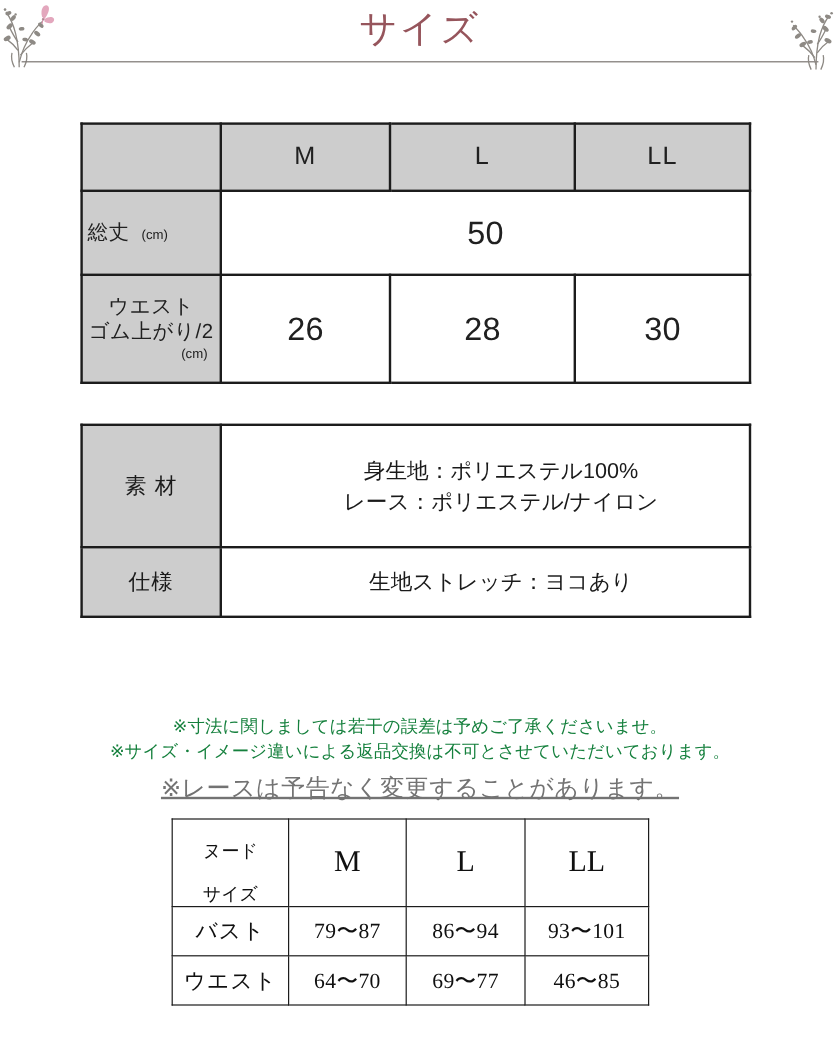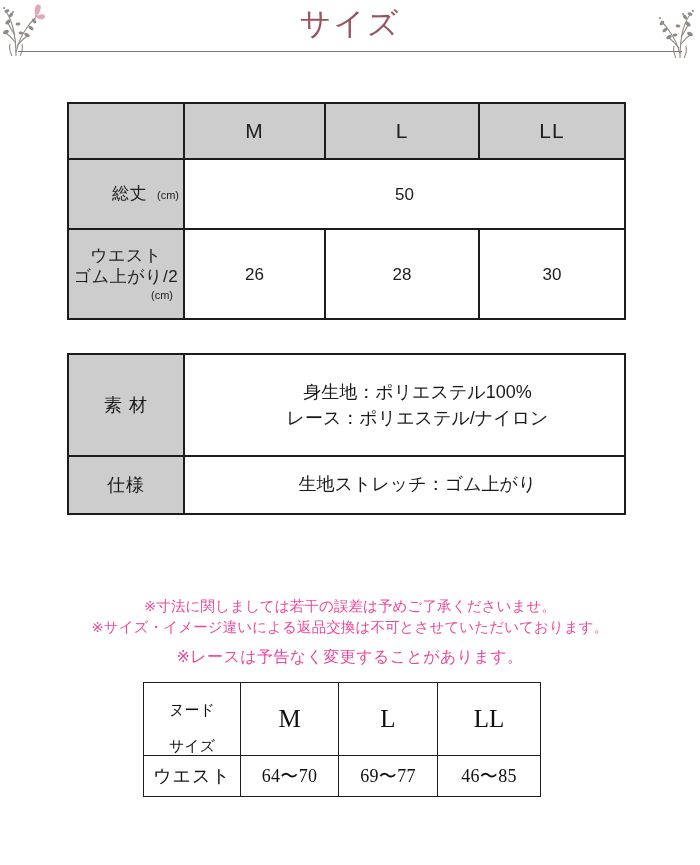--- a/index.html
+++ b/index.html
@@ -97,44 +97,44 @@
     font-size: 15.5px;
     padding: 0 4px;
     color: #202020;
   }
   .rowlab .big { font-size: 17px; letter-spacing: 0.5px; }
   .rowlab .unit {
     font-size: 11px;
     letter-spacing: 0;
   }
   .rowlab-1 {
-    text-align: right;
+    text-align: left;
   }
   .rowlab-1 .unit { margin-left: 10px; }
   .rowlab-2 { text-align: center; }
   .rowlab-2 .unit-line {
     display: block;
     text-align: right;
     padding-right: 6px;
     margin-top: 2px;
   }
-  .val { font-size: 17px; text-align: center; }
+  .val { font-size: 27px; text-align: center; }
 
   
   #spec-table {
     left: 67px;
     top: 353px;
     width: 557px;
     padding-left: 21px;
   }
   #spec-table .col-label { width: 116px; }
   #spec-table .col-body  { width: 441px; }
   #spec-table td { font-size: 18px; }
   #spec-table .r-mat td { height: 100px; }
-  #spec-table .r-spc td { height: 56px; font-family: Liberation Mono, monospace; }
+  #spec-table .r-spc td { height: 56px; }
   #spec-table .r-cty td { height: 62px; }
   .spec-label {
     font-size: 18px;
     letter-spacing: 1px;
   }
   .spec-body {
     text-align: left;
     padding-left: 26px !important;
     line-height: 1.45;
     font-size: 18.5px;
@@ -144,30 +144,31 @@
   
   .notes {
     position: absolute;
     left: 0;
     top: 596px;
     width: 700px;
     text-align: center;
   }
   .note-sm {
     font-size: 14.5px;
-    color: #ec4899;
+    color: #15803d;
     line-height: 21px;
     letter-spacing: 0.1px;
   }
   .note-lg {
-    font-size: 16px;
-    color: #ec4899;
+    font-size: 20px;
+    color: #737373;
     line-height: 34px;
     letter-spacing: 0.4px;
     margin-top: 2px;
+    text-decoration: underline;
   }
 
   
   #nude-table {
     left: 143px;
     top: 682px;
     width: 397px;
     font-family: "Liberation Serif", "DejaVu Serif", serif;
   }
   #nude-table td {
@@ -321,21 +322,21 @@
       <td class="spec-body">
         <span>身生地：ポリエステル100%</span>
         <span>レース：ポリエステル/ナイロン</span>
       </td>
     </tr>
     <tr class="r-spc">
       <td class="hd">
         <span class="spec-label">仕様</span>
       </td>
       <td class="spec-body">
-        <span>生地ストレッチ：ゴム上がり</span>
+        <span>生地ストレッチ：ヨコあり</span>
       </td>
     </tr>
   </tbody>
 </table>
 
 <div class="notes">
   <div class="note-sm">※寸法に関しましては若干の誤差は予めご了承くださいませ。</div>
   <div class="note-sm">※サイズ・イメージ違いによる返品交換は不可とさせていただいております。</div>
   <div class="note-lg">※レースは予告なく変更することがあります。</div>
 </div>
@@ -358,20 +359,34 @@
       </td>
       <td>
         <span class="nude-size-name">L</span>
       </td>
       <td>
         <span class="nude-size-name">LL</span>
       </td>
     </tr>
     <tr class="r-body">
       <td>
+        <span class="nude-rowlab">バスト</span>
+      </td>
+      <td>
+        <span class="nude-val">79〜87</span>
+      </td>
+      <td>
+        <span class="nude-val">86〜94</span>
+      </td>
+      <td>
+        <span class="nude-val">93〜101</span>
+      </td>
+    </tr>
+    <tr class="r-body">
+      <td>
         <span class="nude-rowlab">ウエスト</span>
       </td>
       <td>
         <span class="nude-val">64〜70</span>
       </td>
       <td>
         <span class="nude-val">69〜77</span>
       </td>
       <td>
         <span class="nude-val">46〜85</span>

